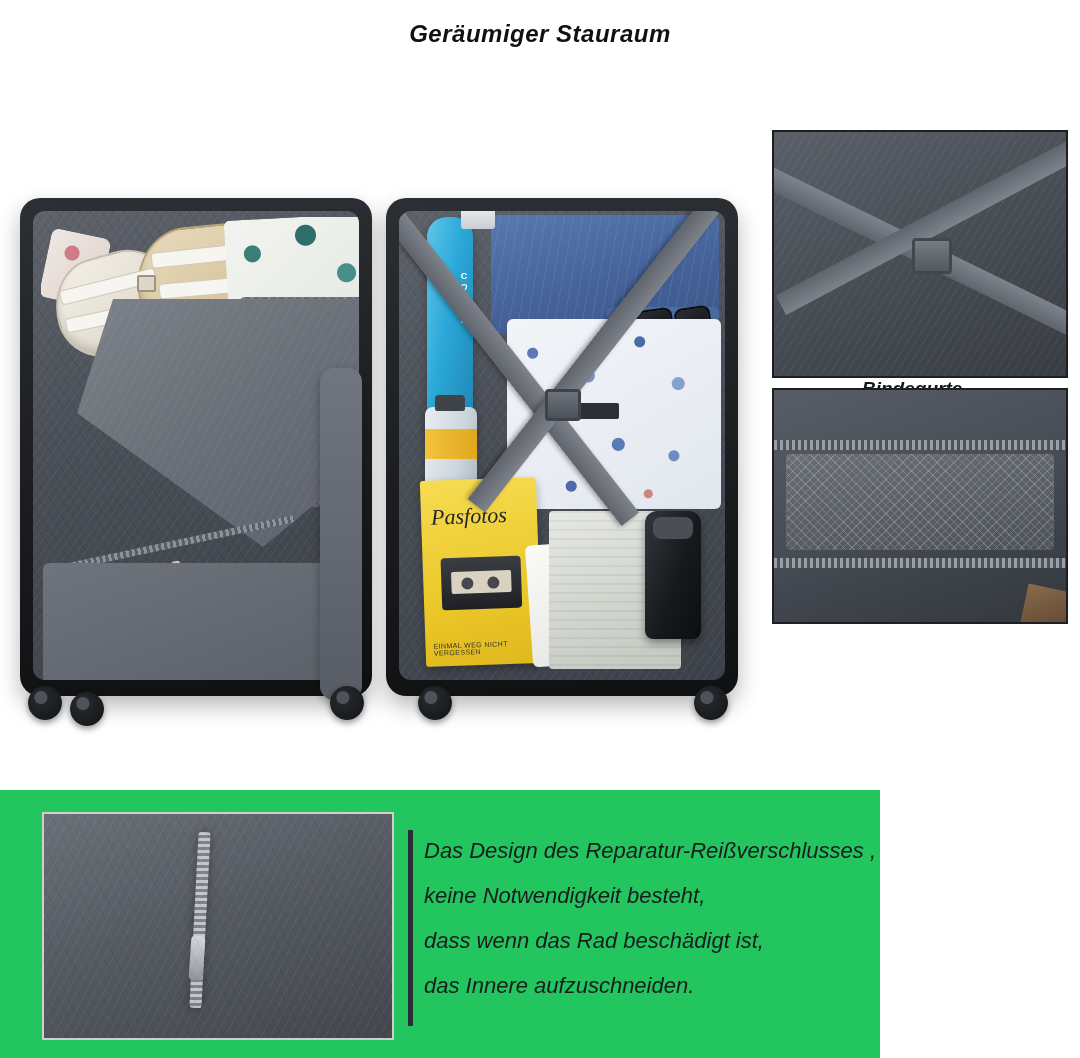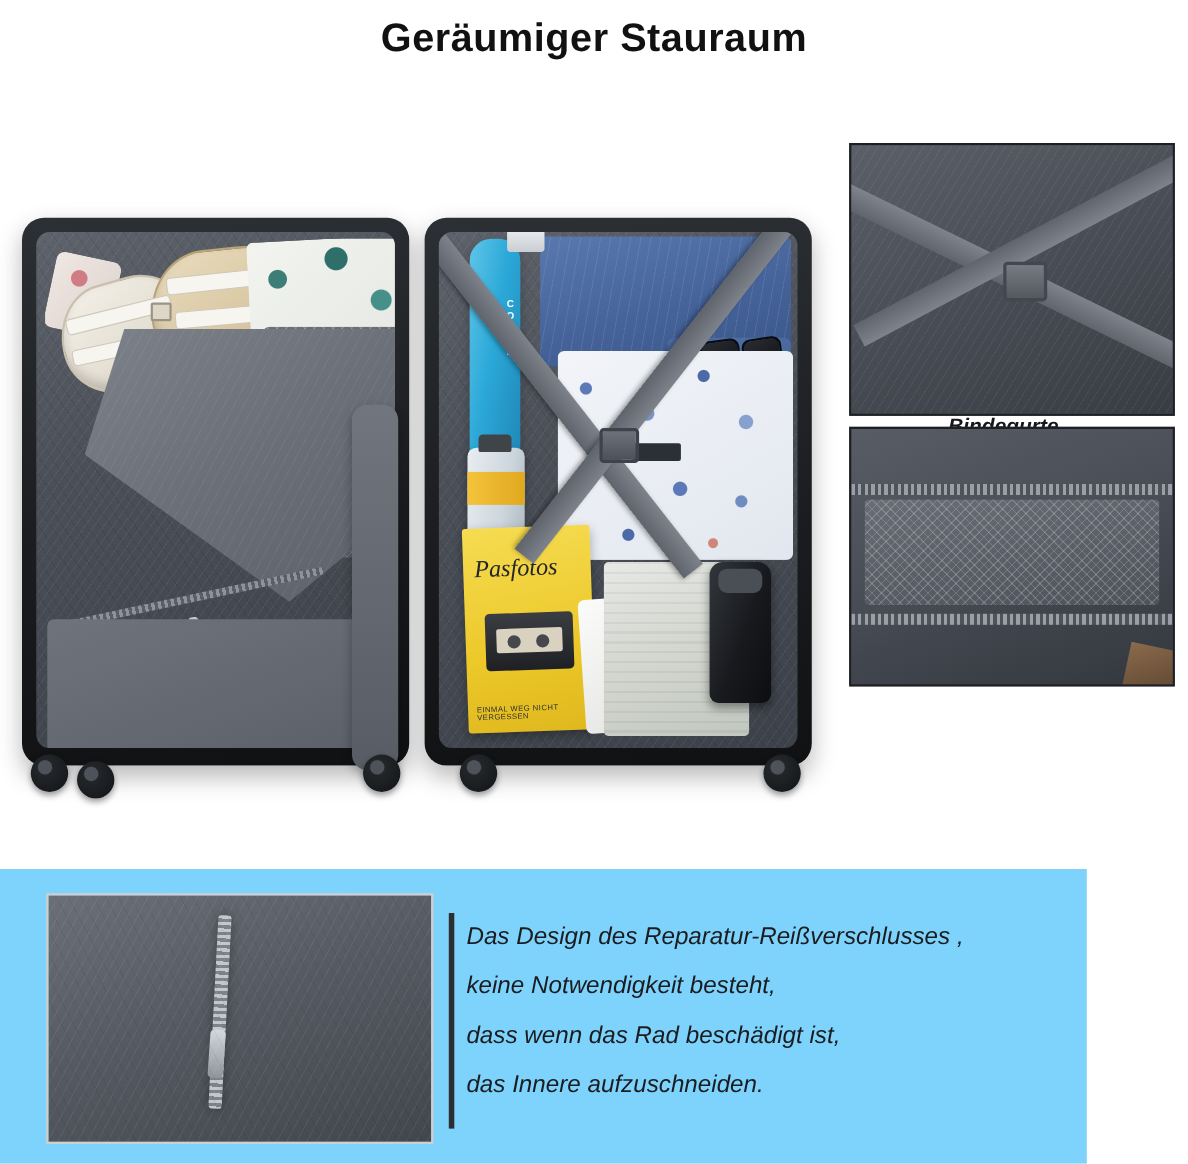--- a/index.html
+++ b/index.html
@@ -18,22 +18,23 @@
   
   .headline {
     position: absolute;
     top: 0;
     left: 0;
     width: 1080px;
     height: 68px;
     display: flex;
     align-items: center;
     justify-content: center;
-    font-size: 36px;
+    font-size: 24px;
     font-weight: bold;
+    font-style: italic;
     color: #111111;
     letter-spacing: 0.5px;
   }
 
   
   .photo-stage {
     position: absolute;
     top: 68px;
     left: 0;
     width: 1080px;
@@ -429,22 +430,22 @@
     font-size: 19px;
     color: #15171a;
     white-space: nowrap;
   }
   .caption-strap { left: 862px; top: 310px; }
   .caption-zip   { left: 776px; top: 558px; }
 
   
   .bottom-band {
     position: absolute;
-    top: 790px; left: 0; width: 988px; height: 268px;
-    background: #7dd3fc;
+    top: 790px; left: 0; width: 880px; height: 268px;
+    background: #22c55e;
   }
   .bottom-photo {
     position: absolute;
     left: 42px; top: 22px; width: 348px; height: 224px;
     border: 2px solid #cfcfcf;
     overflow: hidden;
     background: linear-gradient(160deg, #6a6f78 0%, #565b63 45%, #42464d 100%);
   }
   .bottom-photo::after {
     content: ""; position: absolute; inset: 0;

